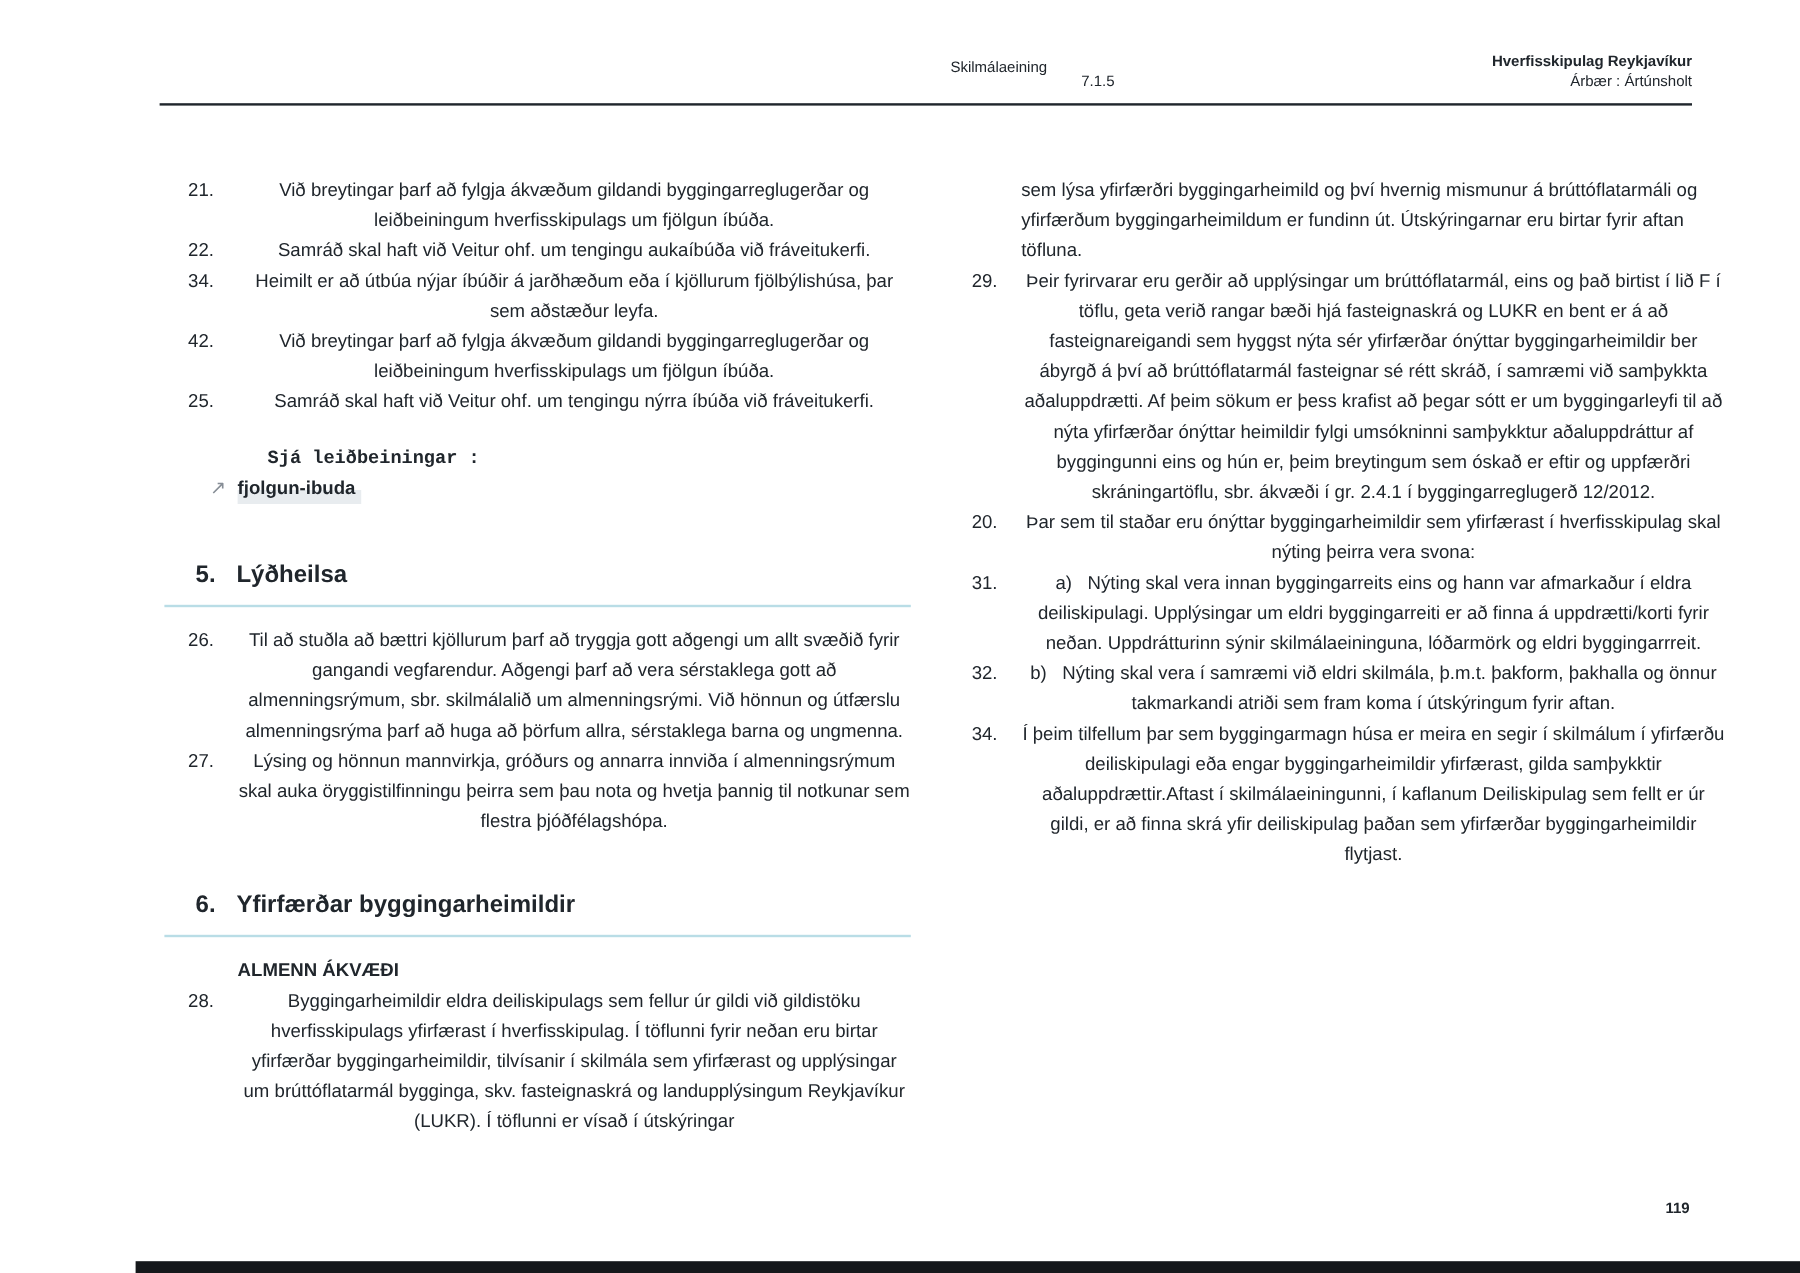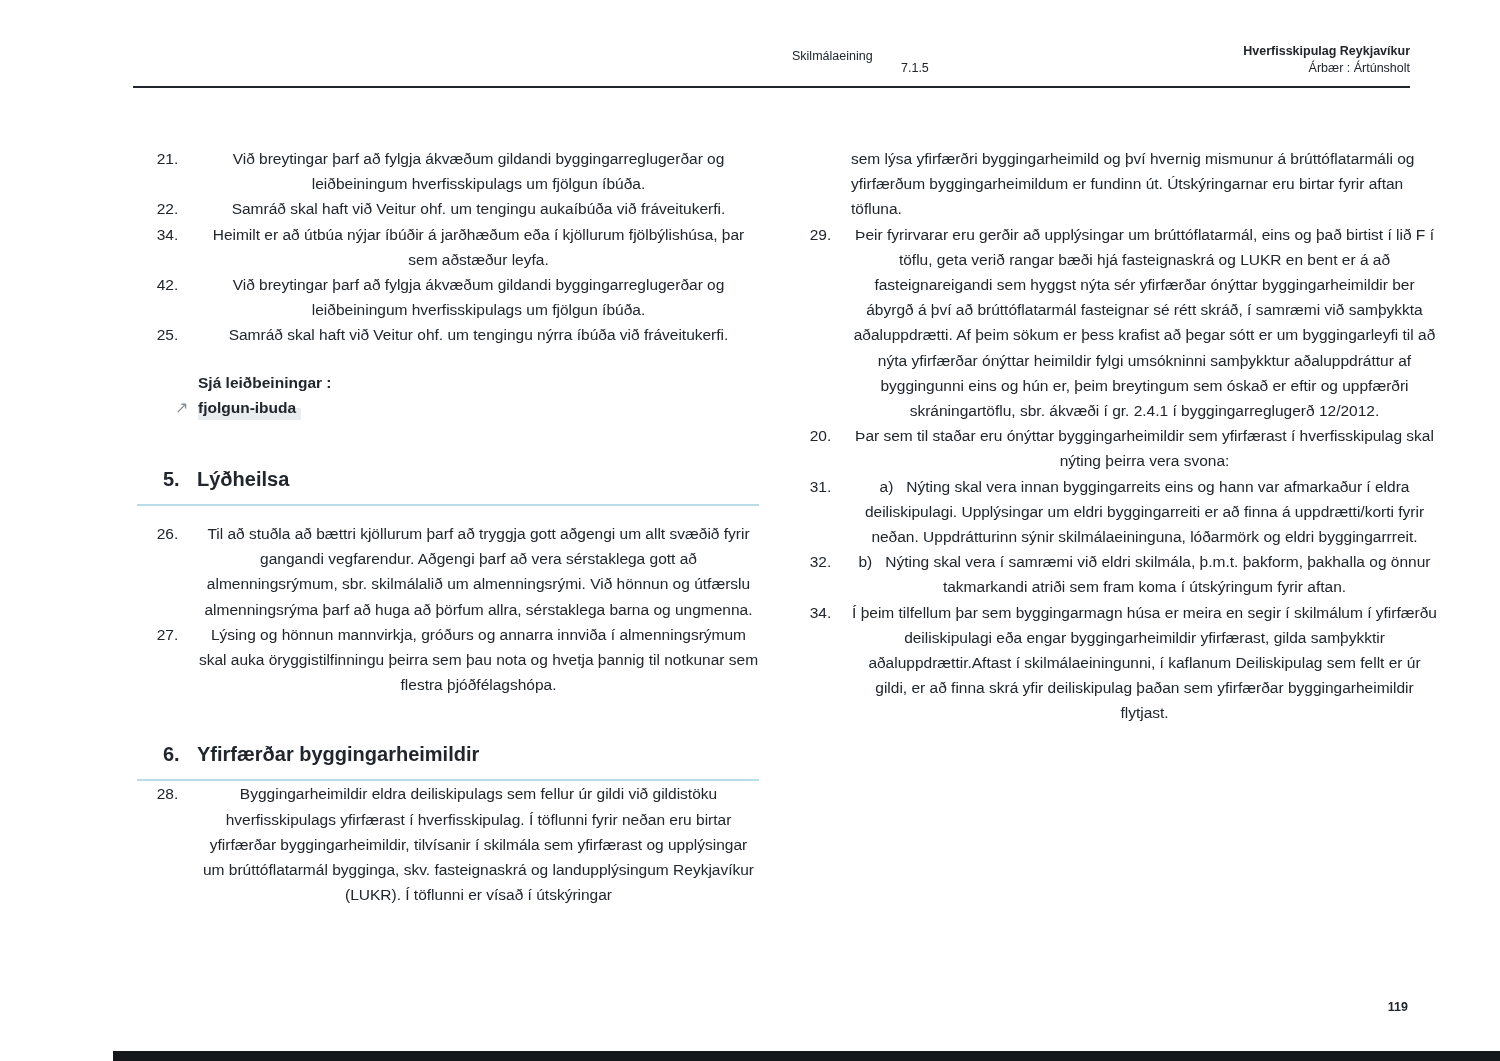--- a/index.html
+++ b/index.html
@@ -14,21 +14,21 @@
   .hdr-right .t { font-weight:bold; }
   .hdr-rule  { position:absolute; top:86px; left:133px; width:1277px; height:0; border-top:2px solid #20262c; }
   
   .col-left  { position:absolute; left:137px; top:146px; width:622px; }
   .col-right { position:absolute; left:790px; top:146px; width:648px; }
   .item { display:flex; font-size:15.5px; line-height:25.2px;text-align:center; }
   .item .num { width:61px; flex:none; }
   .item .txt { flex:1; }
   .cont-par { margin-left:61px; font-size:15.5px; line-height:25.2px; }
   
-  .see-guidelines { margin-top:22px; margin-left:61px; font-weight:bold; font-size:15.5px; line-height:25.2px; }
+  .see-guidelines { margin-top:22px; margin-left:86px; font-weight:bold; font-size:15.5px; line-height:25.2px;font-family:Liberation Mono, monospace; }
   .guideline-row { margin-left:38px; display:flex; align-items:baseline; font-size:15.5px; line-height:25.2px; }
   .link-arrow { color:#878e96; width:23px; flex:none; font-size:16px; }
   .guideline-link { font-weight:bold; cursor:pointer; padding:0 5px 0 0;
     background:linear-gradient(transparent 52%, #e8ecef 52%); }
   
   .section-heading { display:flex; font-size:20px; font-weight:bold; margin-left:26px; }
   .section-heading .snum { width:34px; flex:none; }
   .s5 { margin-top:48px; }
   .s6 { margin-top:46px; }
   .section-underline { margin-top:13px; width:100%; height:0; border-top:2px solid #b9dde6; }
@@ -96,20 +96,21 @@
         <span class="txt">Lýsing og hönnun mannvirkja, gróðurs og annarra innviða í almenningsrýmum skal auka öryggistilfinningu þeirra sem þau nota og hvetja þannig til notkunar sem flestra þjóðfélagshópa.</span>
       </div>
     </div>
 
     <div class="section-heading s6">
       <span class="snum">6.</span>
       <span>Yfirfærðar byggingarheimildir</span>
     </div>
     <div class="section-underline"></div>
 
+    <div class="subsection-heading">ALMENN ÁKVÆÐI</div>
 
     <div class="item">
       <span class="num">28.</span>
       <span class="txt">Byggingarheimildir eldra deiliskipulags sem fellur úr gildi við gildistöku hverfisskipulags yfirfærast í hverfisskipulag. Í töflunni fyrir neðan eru birtar yfirfærðar byggingarheimildir, tilvísanir í skilmála sem yfirfærast og upplýsingar um brúttóflatarmál bygginga, skv. fasteignaskrá og landupplýsingum Reykjavíkur (LUKR).  Í töflunni er vísað í útskýringar</span>
     </div>
   </div>
 
   <div class="col-right">
     <div class="cont-par">sem lýsa yfirfærðri byggingarheimild og því hvernig mismunur á brúttóflatarmáli og yfirfærðum byggingarheimildum er fundinn út. Útskýringarnar eru birtar fyrir aftan töfluna.</div>
 

